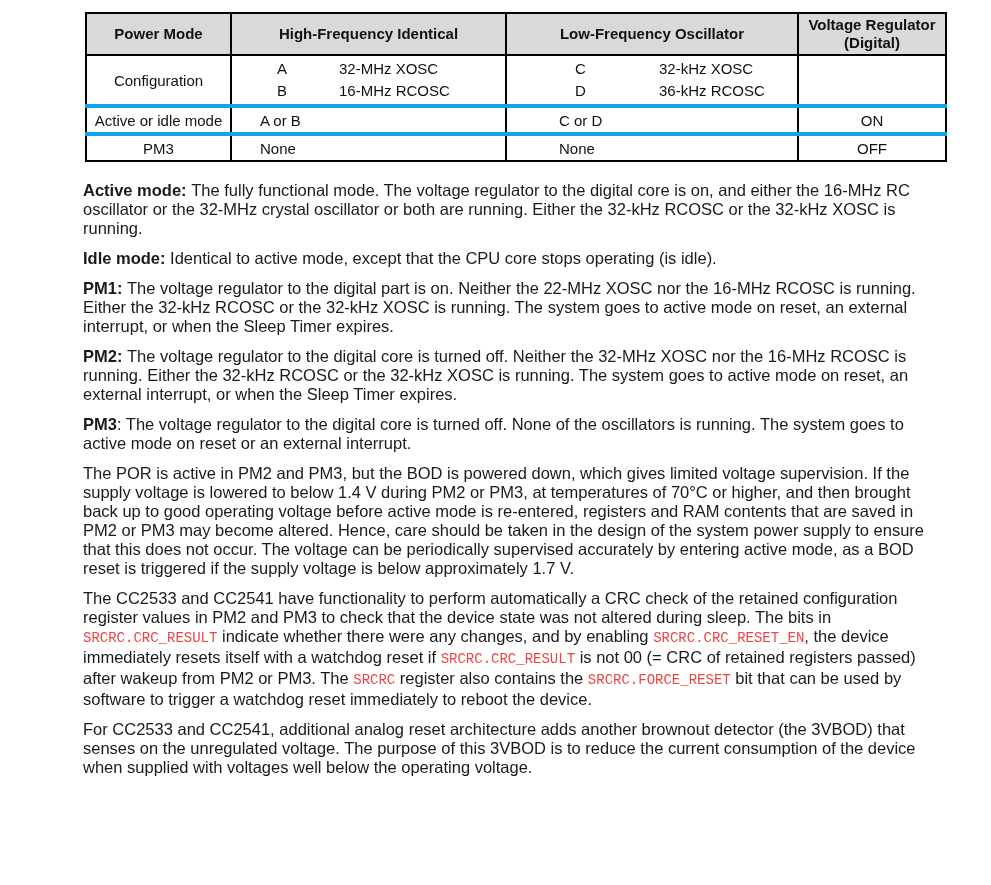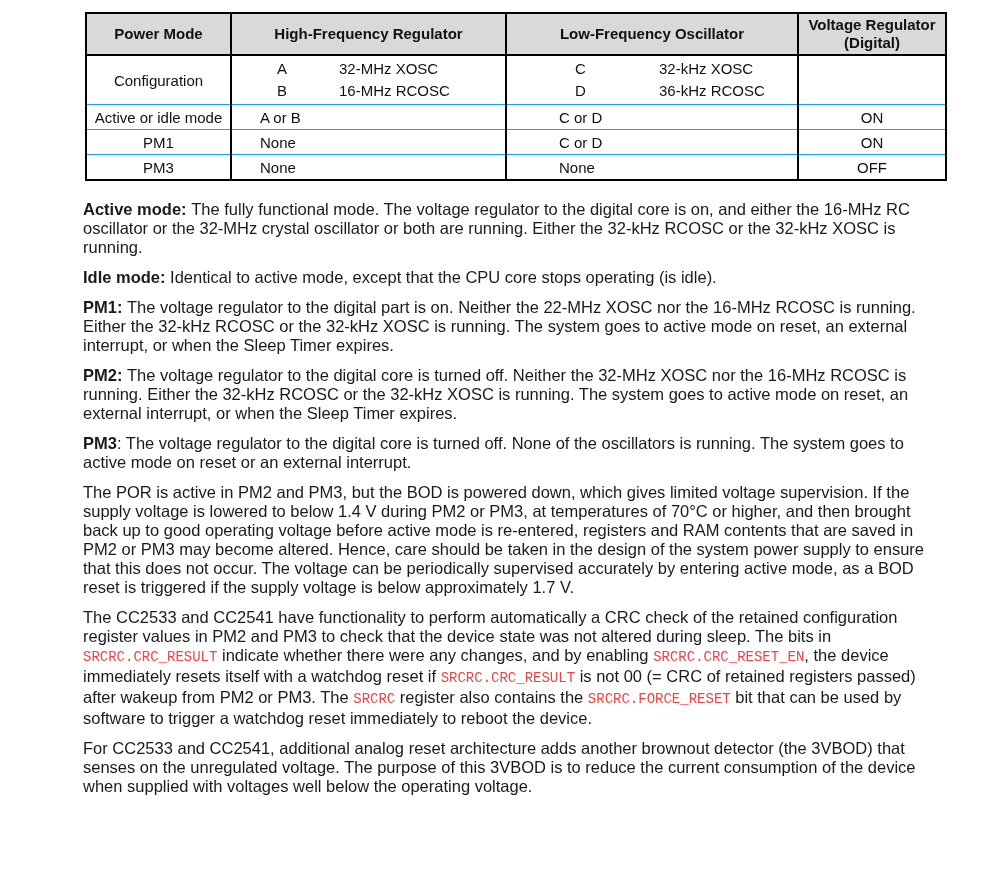--- a/index.html
+++ b/index.html
@@ -17,21 +17,21 @@
     border-collapse: collapse;
     table-layout: fixed;
     width: 860px;
     margin-left: 2px;
     border: 2px solid #000;
     font-size: 15px;
     color: #111;
   }
   .pm-table th, .pm-table td {
     border-left: 2px solid #000;
-    border-top: 1px solid #0ea5e9;
+    border-top: 4px solid #0ea5e9;
     padding: 0;
     vertical-align: middle;
     overflow: hidden;
   }
   .pm-table thead th { border-top: none; background: #d9d9d9; font-weight: bold; text-align: center; height: 40px; line-height: 18px; padding: 0 6px; }
   .pm-table tr.config-row td { border-top: 2px solid #000; height: 48px; }
   .pm-table tr.data-row td { height: 24px; }
   .pm-table tr.data-row:first-of-type td { border-top: 2px solid #000; }
   td.cell-mode, td.cell-reg { text-align: center; }
   td.cell-hf { text-align: left; padding-left: 28px; }
@@ -63,47 +63,41 @@
   <table class="pm-table">
     <colgroup>
       <col style="width:145px">
         <col style="width:275px">
         <col style="width:292px">
         <col style="width:148px">
     </colgroup>
     <thead>
       <tr>
         <th>Power Mode</th>
-        <th>High-Frequency Regulator</th>
+        <th>High-Frequency Identical</th>
         <th>Low-Frequency Oscillator</th>
         <th>Voltage Regulator (Digital)</th>
       </tr>
     </thead>
     <tbody>
       <tr class="config-row">
         <td class="cfg-label">Configuration</td>
         <td class="cfg-hf">
           <div class="cfg-line"><span class="cfg-key">A</span><span class="cfg-val">32-MHz XOSC</span></div>
           <div class="cfg-line"><span class="cfg-key">B</span><span class="cfg-val">16-MHz RCOSC</span></div>
         </td>
         <td class="cfg-lf">
           <div class="cfg-line"><span class="cfg-key">C</span><span class="cfg-val">32-kHz XOSC</span></div>
           <div class="cfg-line"><span class="cfg-key">D</span><span class="cfg-val">36-kHz RCOSC</span></div>
         </td>
         <td></td>
       </tr>
       <tr class="data-row">
         <td class="cell-mode">Active or idle mode</td>
         <td class="cell-hf">A or B</td>
-        <td class="cell-lf">C or D</td>
-        <td class="cell-reg">ON</td>
-      </tr>
-      <tr class="data-row">
-        <td class="cell-mode">PM1</td>
-        <td class="cell-hf">None</td>
         <td class="cell-lf">C or D</td>
         <td class="cell-reg">ON</td>
       </tr>
       <tr class="data-row">
         <td class="cell-mode">PM3</td>
         <td class="cell-hf">None</td>
         <td class="cell-lf">None</td>
         <td class="cell-reg">OFF</td>
       </tr>
     </tbody>

